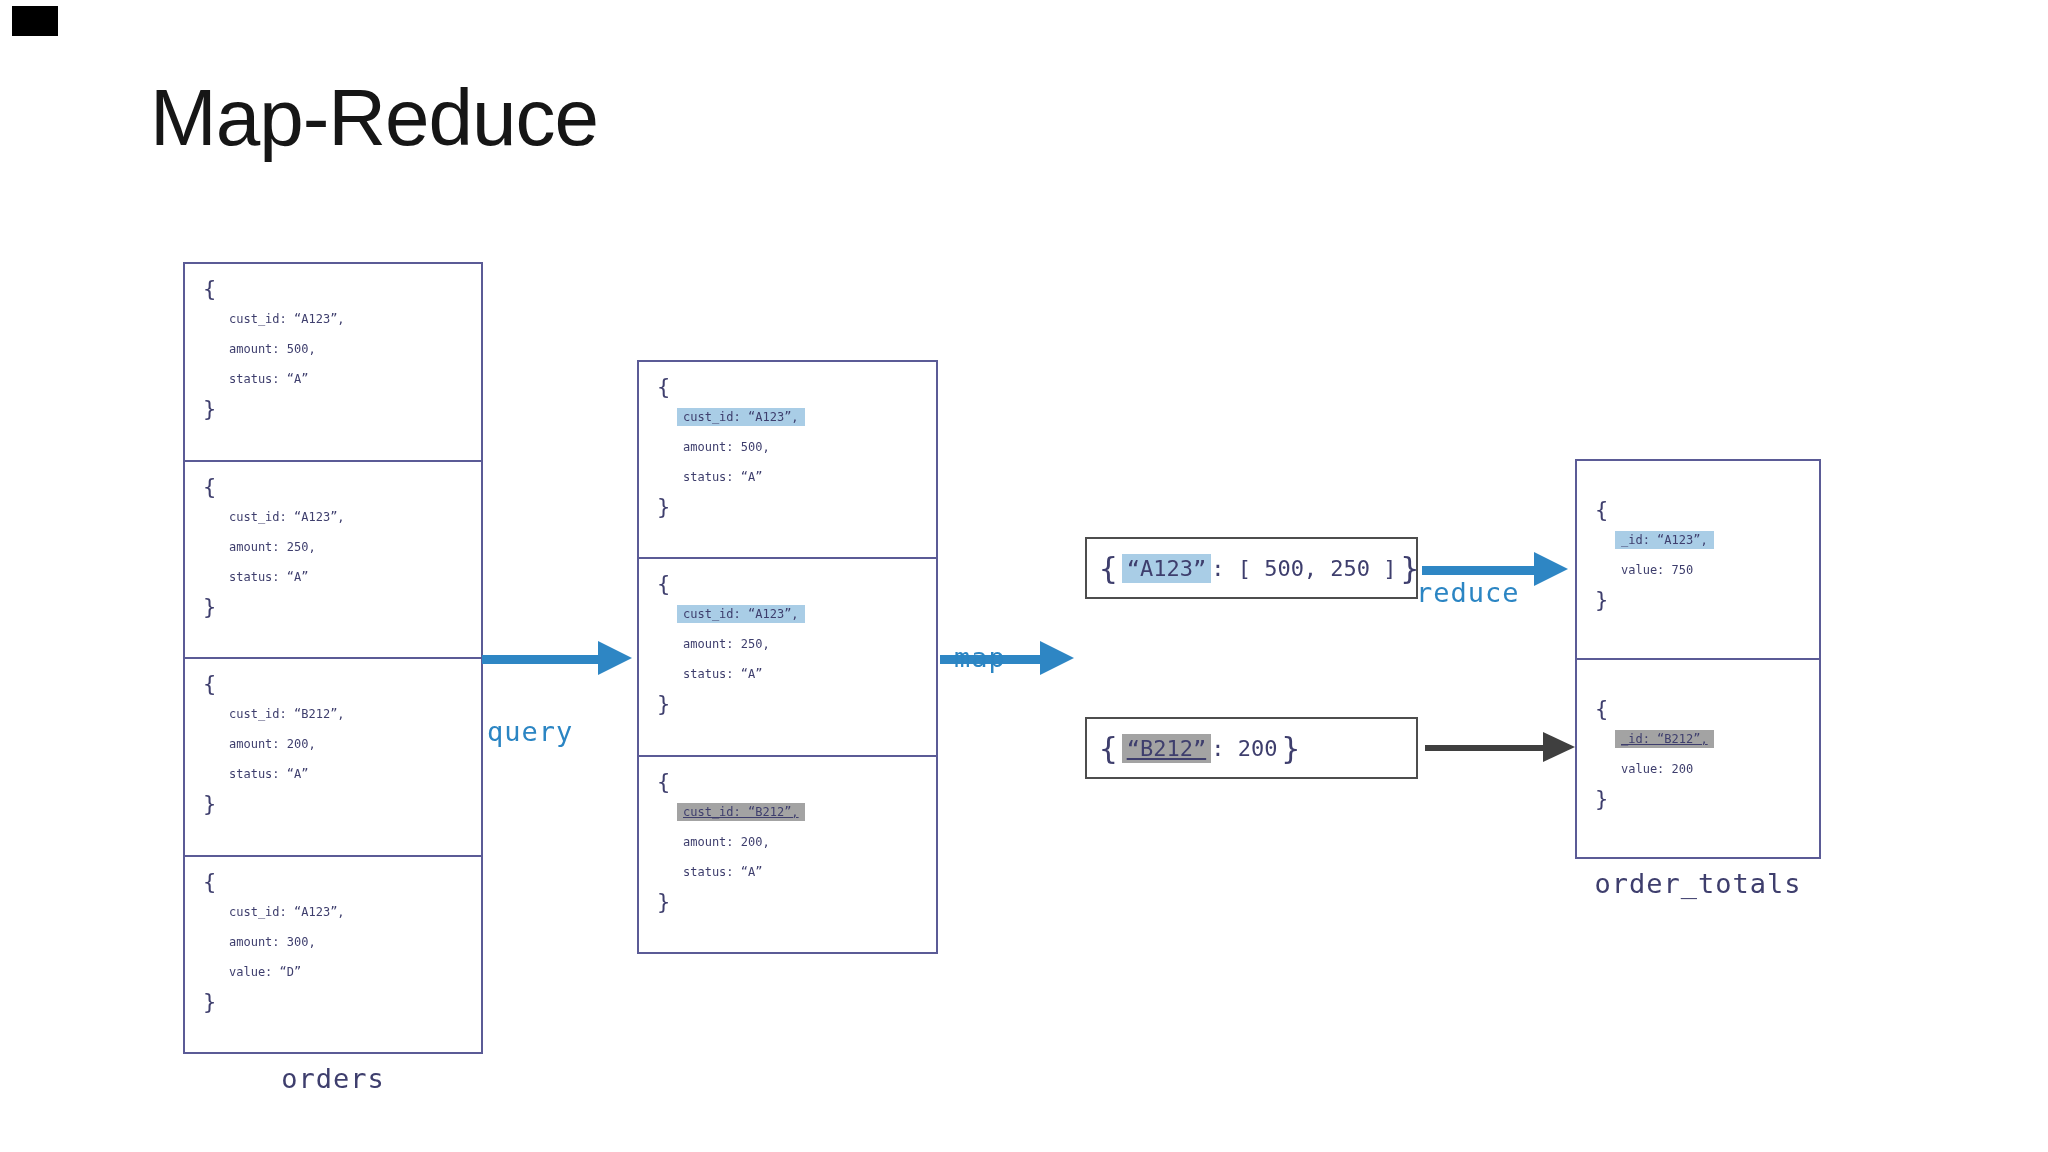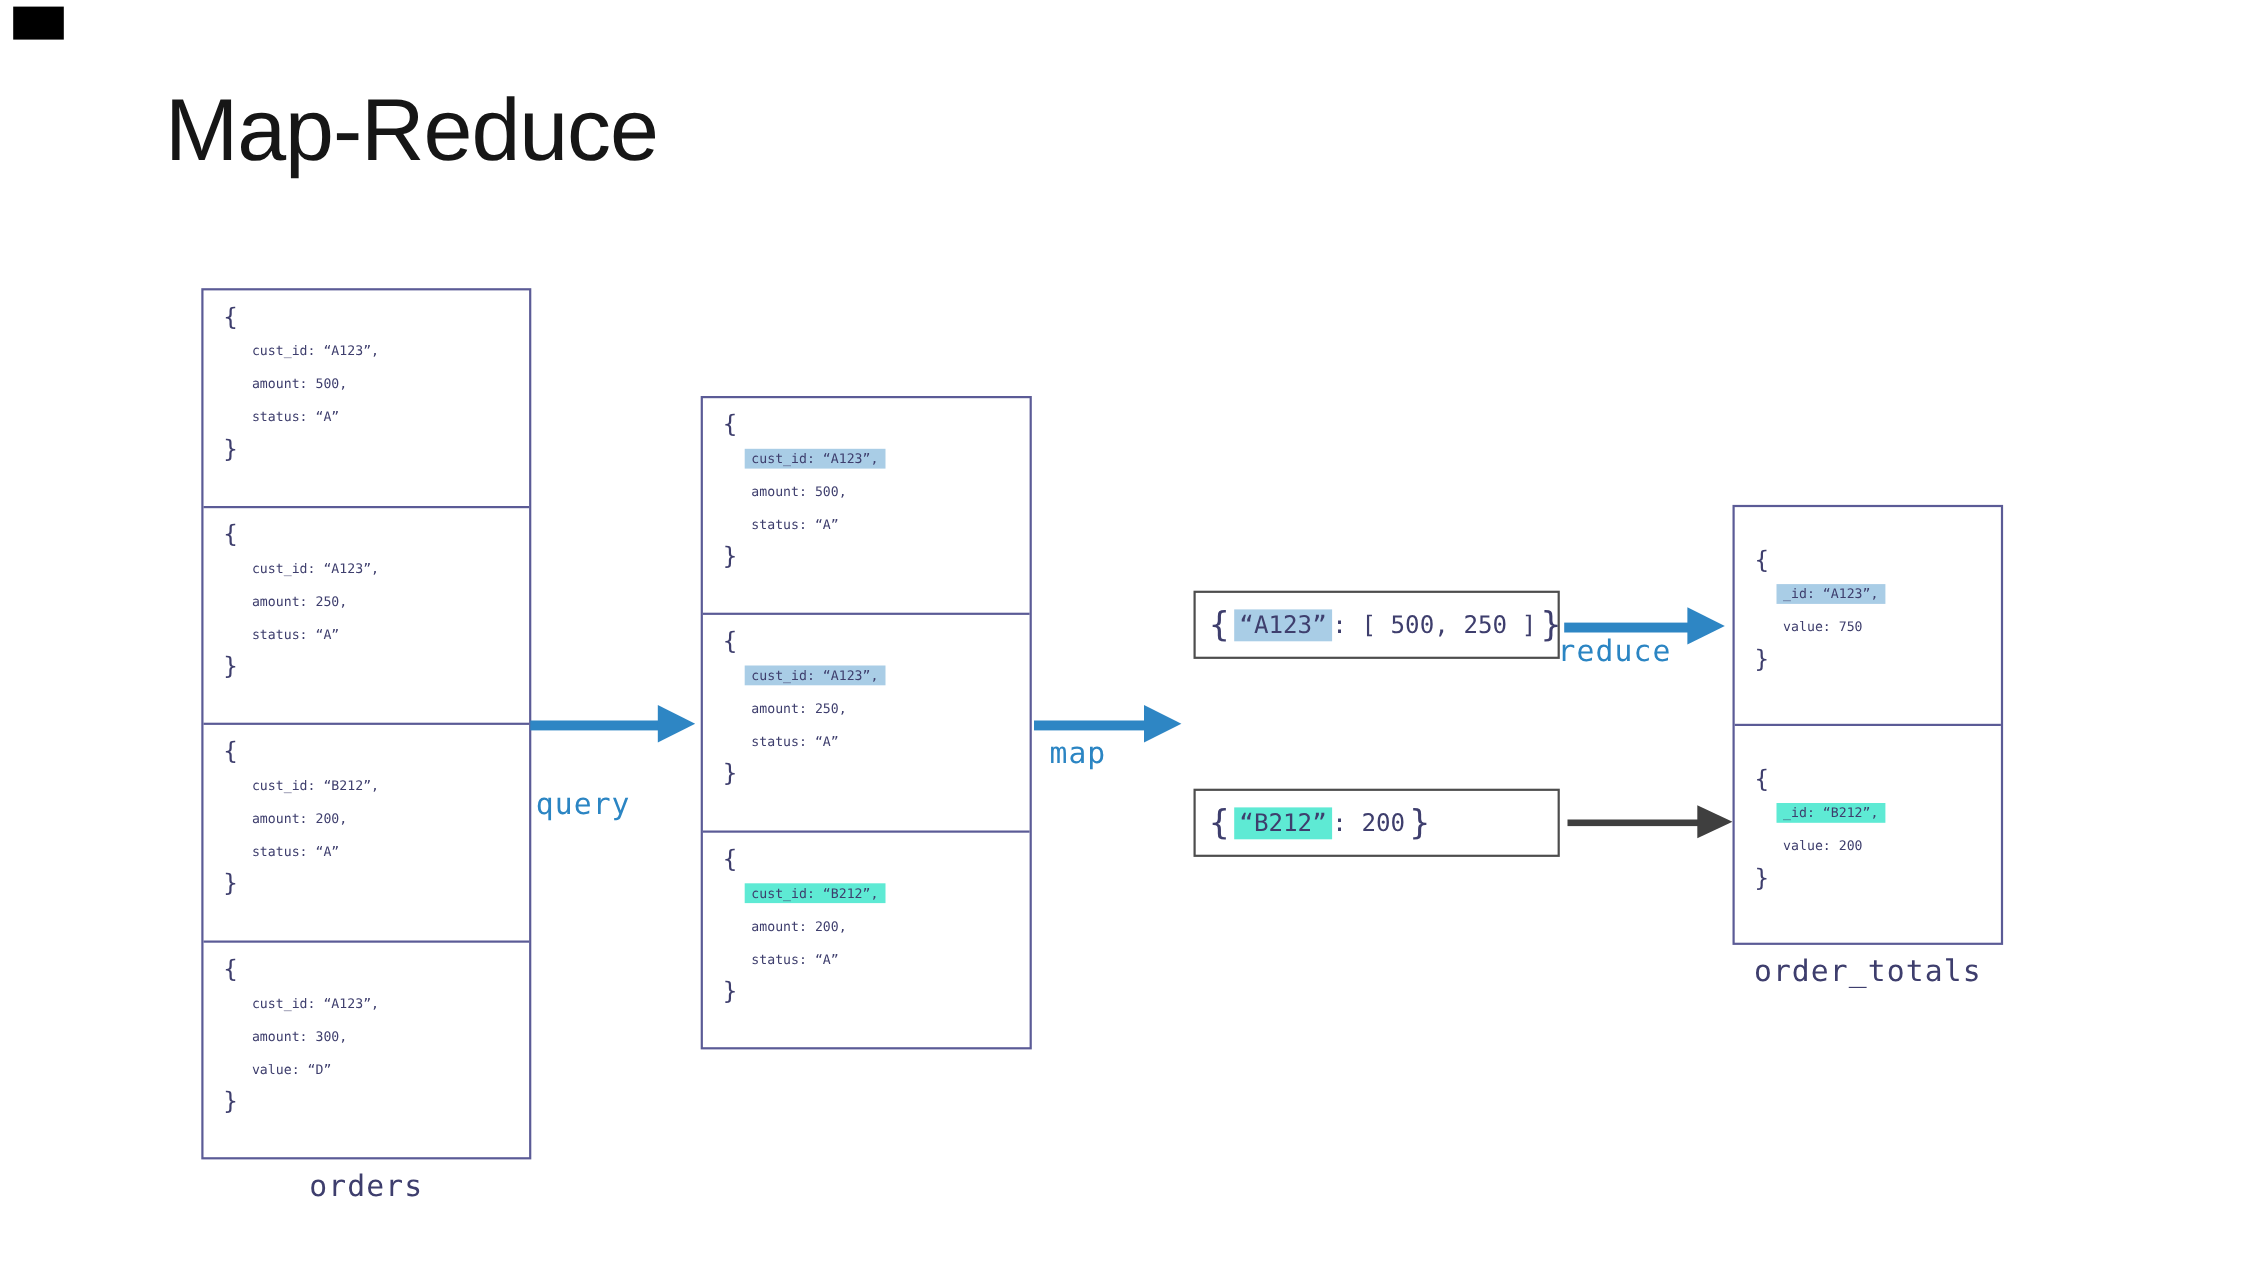--- a/index.html
+++ b/index.html
@@ -16,21 +16,21 @@
   .doc-box { position:absolute; border:2px solid #5b5b96; background:#fff;
              display:flex; flex-direction:column; }
   .doc-cell { flex:1; padding:10px 6px 0 18px; overflow:hidden; }
   .doc-cell + .doc-cell { border-top:2px solid #5b5b96; }
 
   .ln { line-height:30px; font-size:12px; color:#3e3e6d; white-space:pre; }
   .ln.brace-line { font-size:22px; }
   .ln.ind { padding-left:26px; }
   .hl { padding:2px 6px; margin-left:-6px; }
   .hl-blue { background:#a9cde6; }
-  .hl-gray { background:#5eead4; }
+  .hl-gray { background:#a3a3a3;text-decoration:underline; }
 
   .box-label { position:absolute; text-align:center; font-size:27px; font-weight:normal;
                color:#3e3e6d; letter-spacing:1px; }
 
   .kv-box { position:absolute; border:2px solid #4d4d4d; background:#fff;
             display:flex; align-items:center; padding:0 8px; font-size:22px; color:#3e3e6d;
             white-space:pre; }
   .kv-brace { font-size:31px; line-height:31px; color:#3e3e6d; padding:0 4px; }
   .kv-key { padding:2px 5px; }
   .kv-rest { white-space:pre; }
@@ -114,21 +114,21 @@
       <div class="ln ind"><span>amount: 200,</span></div>
       <div class="ln ind"><span>status: “A”</span></div>
       <div class="ln brace-line">}</div>
     </div>
   </div>
 
   <div class="arrow blue" style="left:940px; top:641px; width:134px; height:36px;">
     <div class="shaft" style="width:104px;"></div>
     <div class="head" style="left:100px;"></div>
   </div>
-  <div class="arrow-label" style="left:954px; top:670px;">map</div>
+  <div class="arrow-label" style="left:954px; top:642px;">map</div>
 
   <div class="kv-box" style="left:1085px; top:537px; width:333px; height:62px;">
     <span class="kv-brace">{</span>
     <span class="kv-key hl-blue">“A123”</span>
     <span class="kv-rest">: [ 500, 250 ]</span>
     <span class="kv-brace">}</span>
   </div>
 
   <div class="kv-box" style="left:1085px; top:717px; width:333px; height:62px;">
     <span class="kv-brace">{</span>

